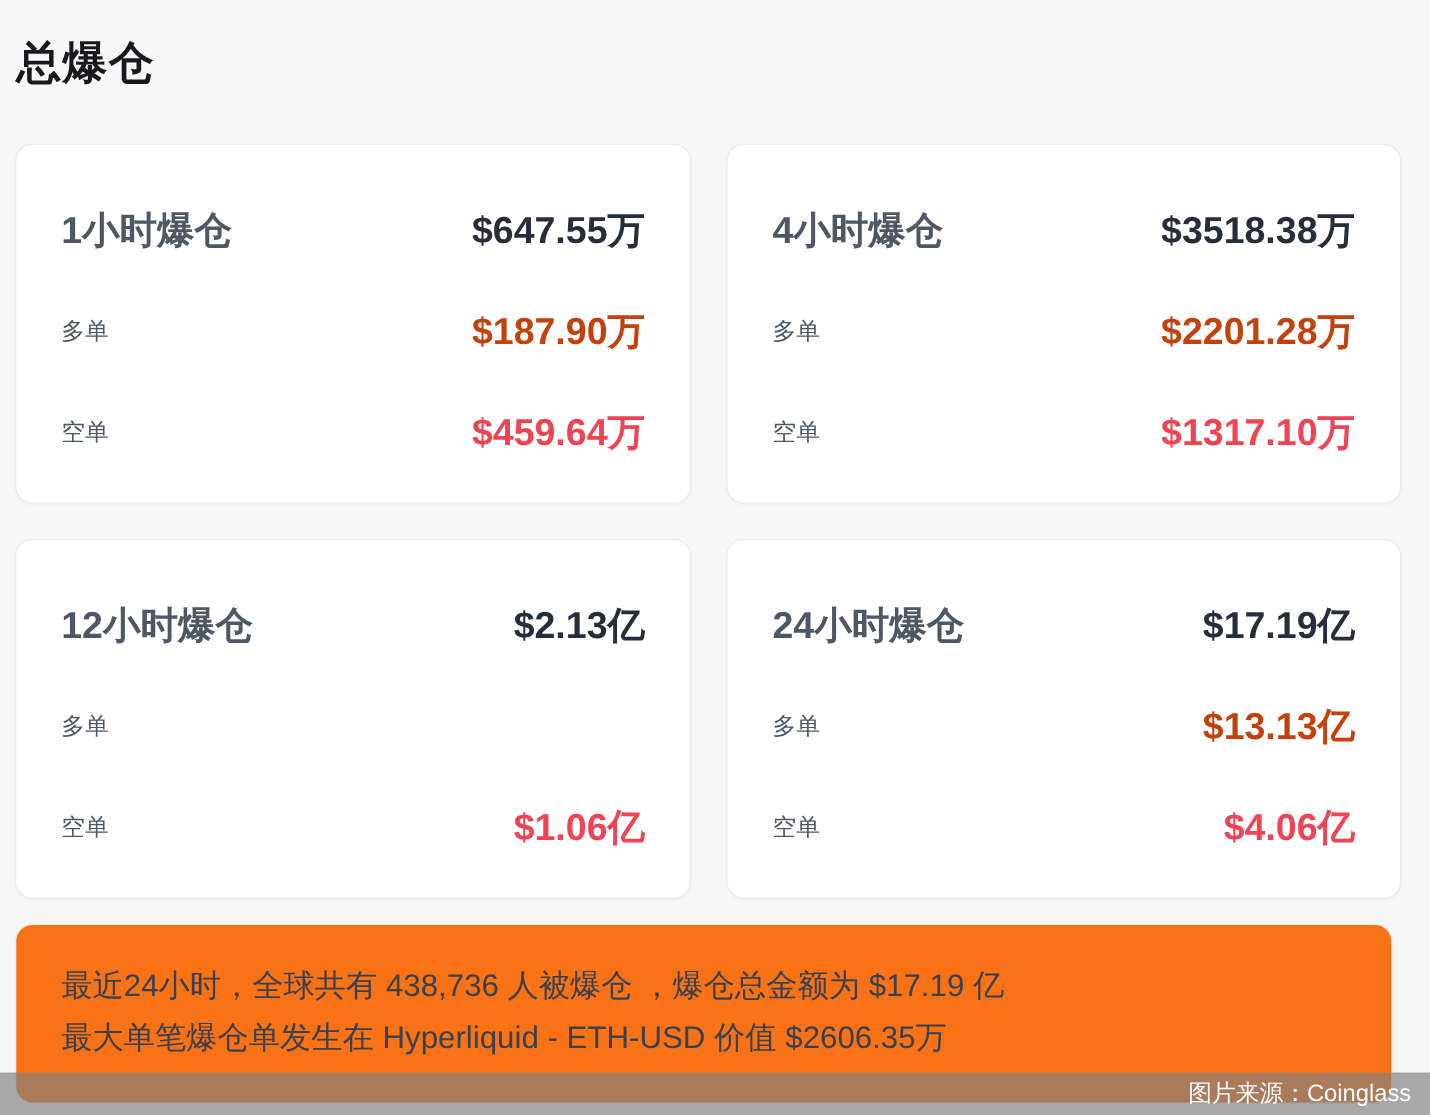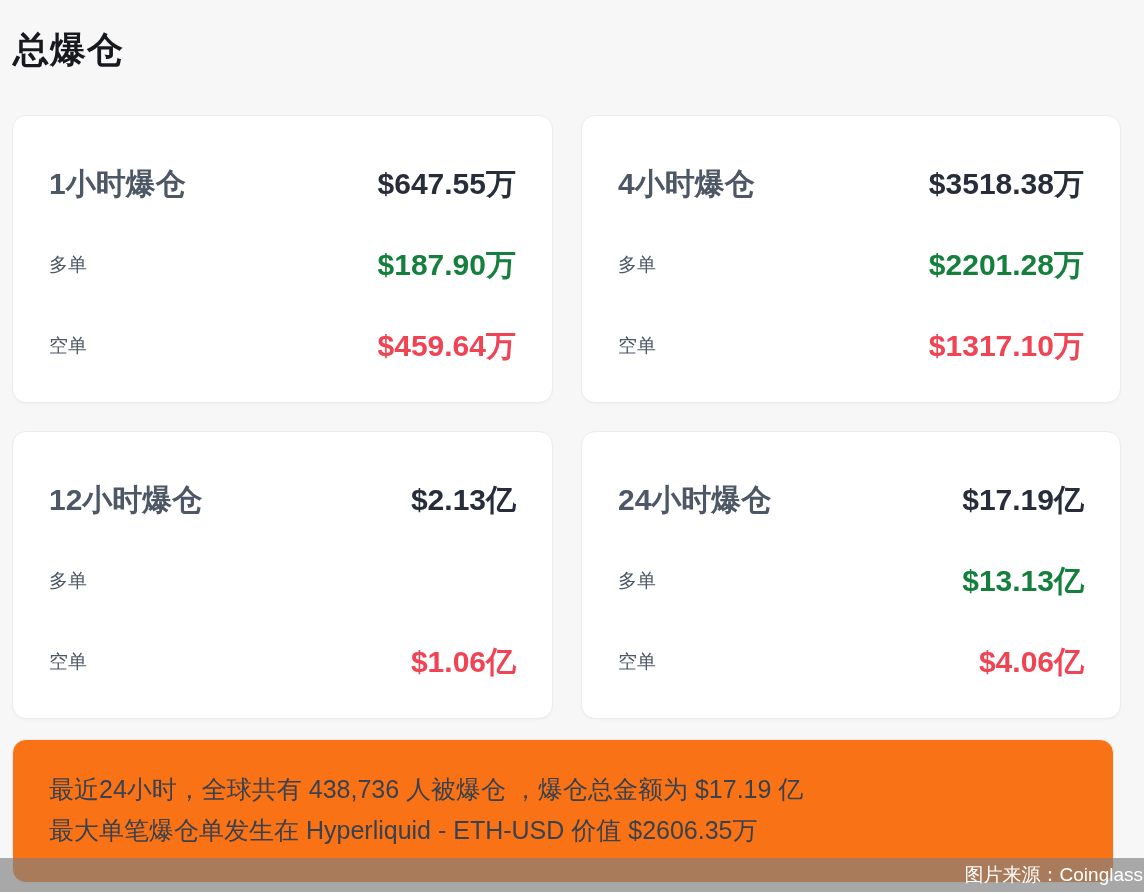--- a/index.html
+++ b/index.html
@@ -66,21 +66,21 @@
   }
   .side-label {
     font-size: 19px;
     font-weight: 500;
     color: #4e5765;
   }
   .value {
     font-size: 30px;
     font-weight: 600;
   }
-  .value.long  { color: #15803d; }
+  .value.long  { color: #c2410c; }
   .value.short { color: #f04354; }
   .summary-card {
     box-sizing: border-box;
     position: absolute;
     left: 12px;
     top: 739px;
     width: 1102px;
     height: 144px;
     background: #f97316;
     border: 1px solid #ececef;
@@ -96,21 +96,21 @@
     position: absolute;
     left: 0;
     top: 858px;
     width: 1144px;
     height: 34px;
     background: rgba(128, 128, 128, 0.66);
     z-index: 5;
     display: flex;
     justify-content: flex-end;
     align-items: center;
-    padding-right: 1px;
+    padding-right: 15px;
     box-sizing: border-box;
   }
   .watermark-text {
     color: #ffffff;
     font-size: 19px;
     font-weight: 400;
   }
 </style>
 </head>
 <body>

